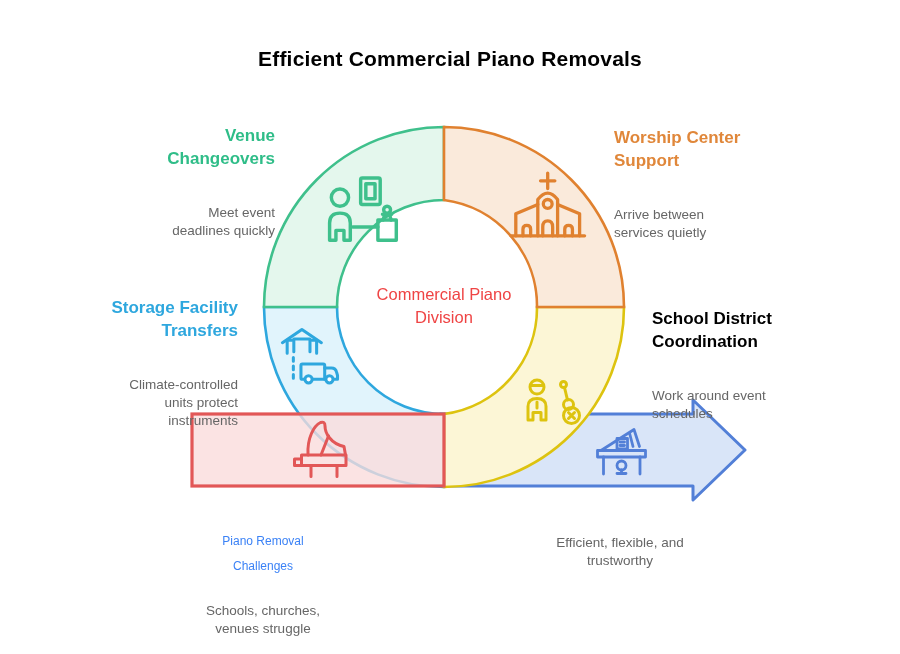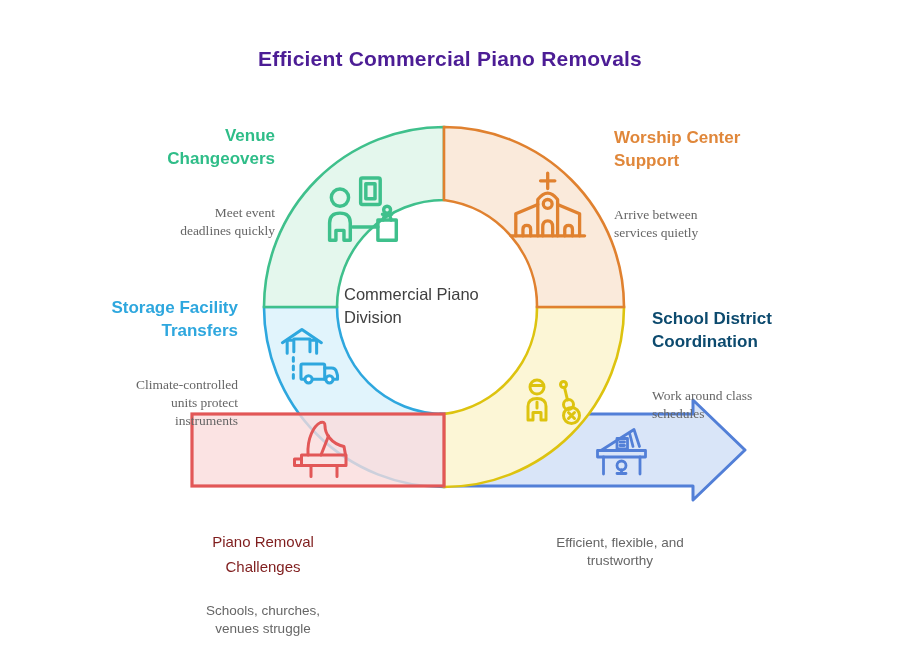--- a/index.html
+++ b/index.html
@@ -3,41 +3,41 @@
 <meta charset="utf-8">
 <style>
   html,body{margin:0;padding:0;background:#fff;}
   .page{
     position:relative;width:900px;height:654px;background:#ffffff;overflow:hidden;
     font-family:"Liberation Sans", sans-serif;
   }
   .page svg{position:absolute;left:0;top:0;}
   .title{
     position:absolute;left:0;top:47px;width:900px;text-align:center;
-    font-size:21px;font-weight:bold;color:#4c1d95;letter-spacing:.2px;
+    font-size:21px;font-weight:bold;color:#000000;letter-spacing:.2px;
   }
   .callout{position:absolute;white-space:pre-line;}
   .callout .label{font-size:17px;line-height:23px;font-weight:bold;}
-  .callout .desc{font-size:13.5px;line-height:18px;color:#666666;margin-top:16px;font-family:Liberation Serif, serif;}
+  .callout .desc{font-size:13.5px;line-height:18px;color:#666666;margin-top:16px;}
   .c-venue  {left:75px;  top:106px; width:200px; text-align:right;}
   .c-worship{left:614px; top:108px; width:220px; text-align:left;}
   .c-storage{left:28px;  top:278px; width:210px; text-align:right;}
   .c-school {left:652px; top:289px; width:220px; text-align:left;}
   .venue-color  {color:#2fbd88;}
   .worship-color{color:#e0873a;}
   .storage-color{color:#2ea7de;}
-  .school-color {color:#0c4a6e;}
+  .school-color {color:#000000;}
   .c-flow{position:absolute;white-space:pre-line;text-align:center;}
-  .c-flow .label{font-size:15px;line-height:25px;font-weight:normal;color:#7f1d1d;}
+  .c-flow .label{font-size:12px;line-height:25px;font-weight:normal;color:#3b82f6;}
   .c-flow .desc{font-size:13.5px;line-height:18px;color:#666666;margin-top:5px;}
   .c-challenge{left:143px;top:511px;width:240px;}
   .c-solution {left:500px;top:511px;width:240px;}
   .center-label{
-    position:absolute;left:344px;top:283px;width:200px;
-    white-space:pre-line;font-size:16.5px;line-height:23px;color:#404040;
+    position:absolute;left:344px;top:283px;width:200px;text-align:center;
+    white-space:pre-line;font-size:16.5px;line-height:23px;color:#ef4444;
   }
 </style>
 </head>
 <body>
 
 <div class="page">
 
   <svg width="900" height="654" viewBox="0 0 900 654">
 
     <path stroke-width="3" stroke-linejoin="round" d="M440 414 L693 414 L693 400 L745 450 L693 500 L693 486 L440 486 Z" fill="#d9e5f8" stroke="#527fd7"></path>
@@ -136,21 +136,21 @@
     <div class="label storage-color">Storage Facility
 Transfers</div>
     <div class="desc">Climate-controlled
 units protect
 instruments</div>
   </div>
 
   <div class="callout c-school">
     <div class="label school-color">School District
 Coordination</div>
-    <div class="desc">Work around class
+    <div class="desc">Work around event
 schedules</div>
   </div>
 
   <div class="center-label">Commercial Piano
 Division</div>
 
   <div class="c-flow c-challenge">
     <div class="label">Piano Removal
 Challenges</div>
     <div class="desc">Schools, churches,

